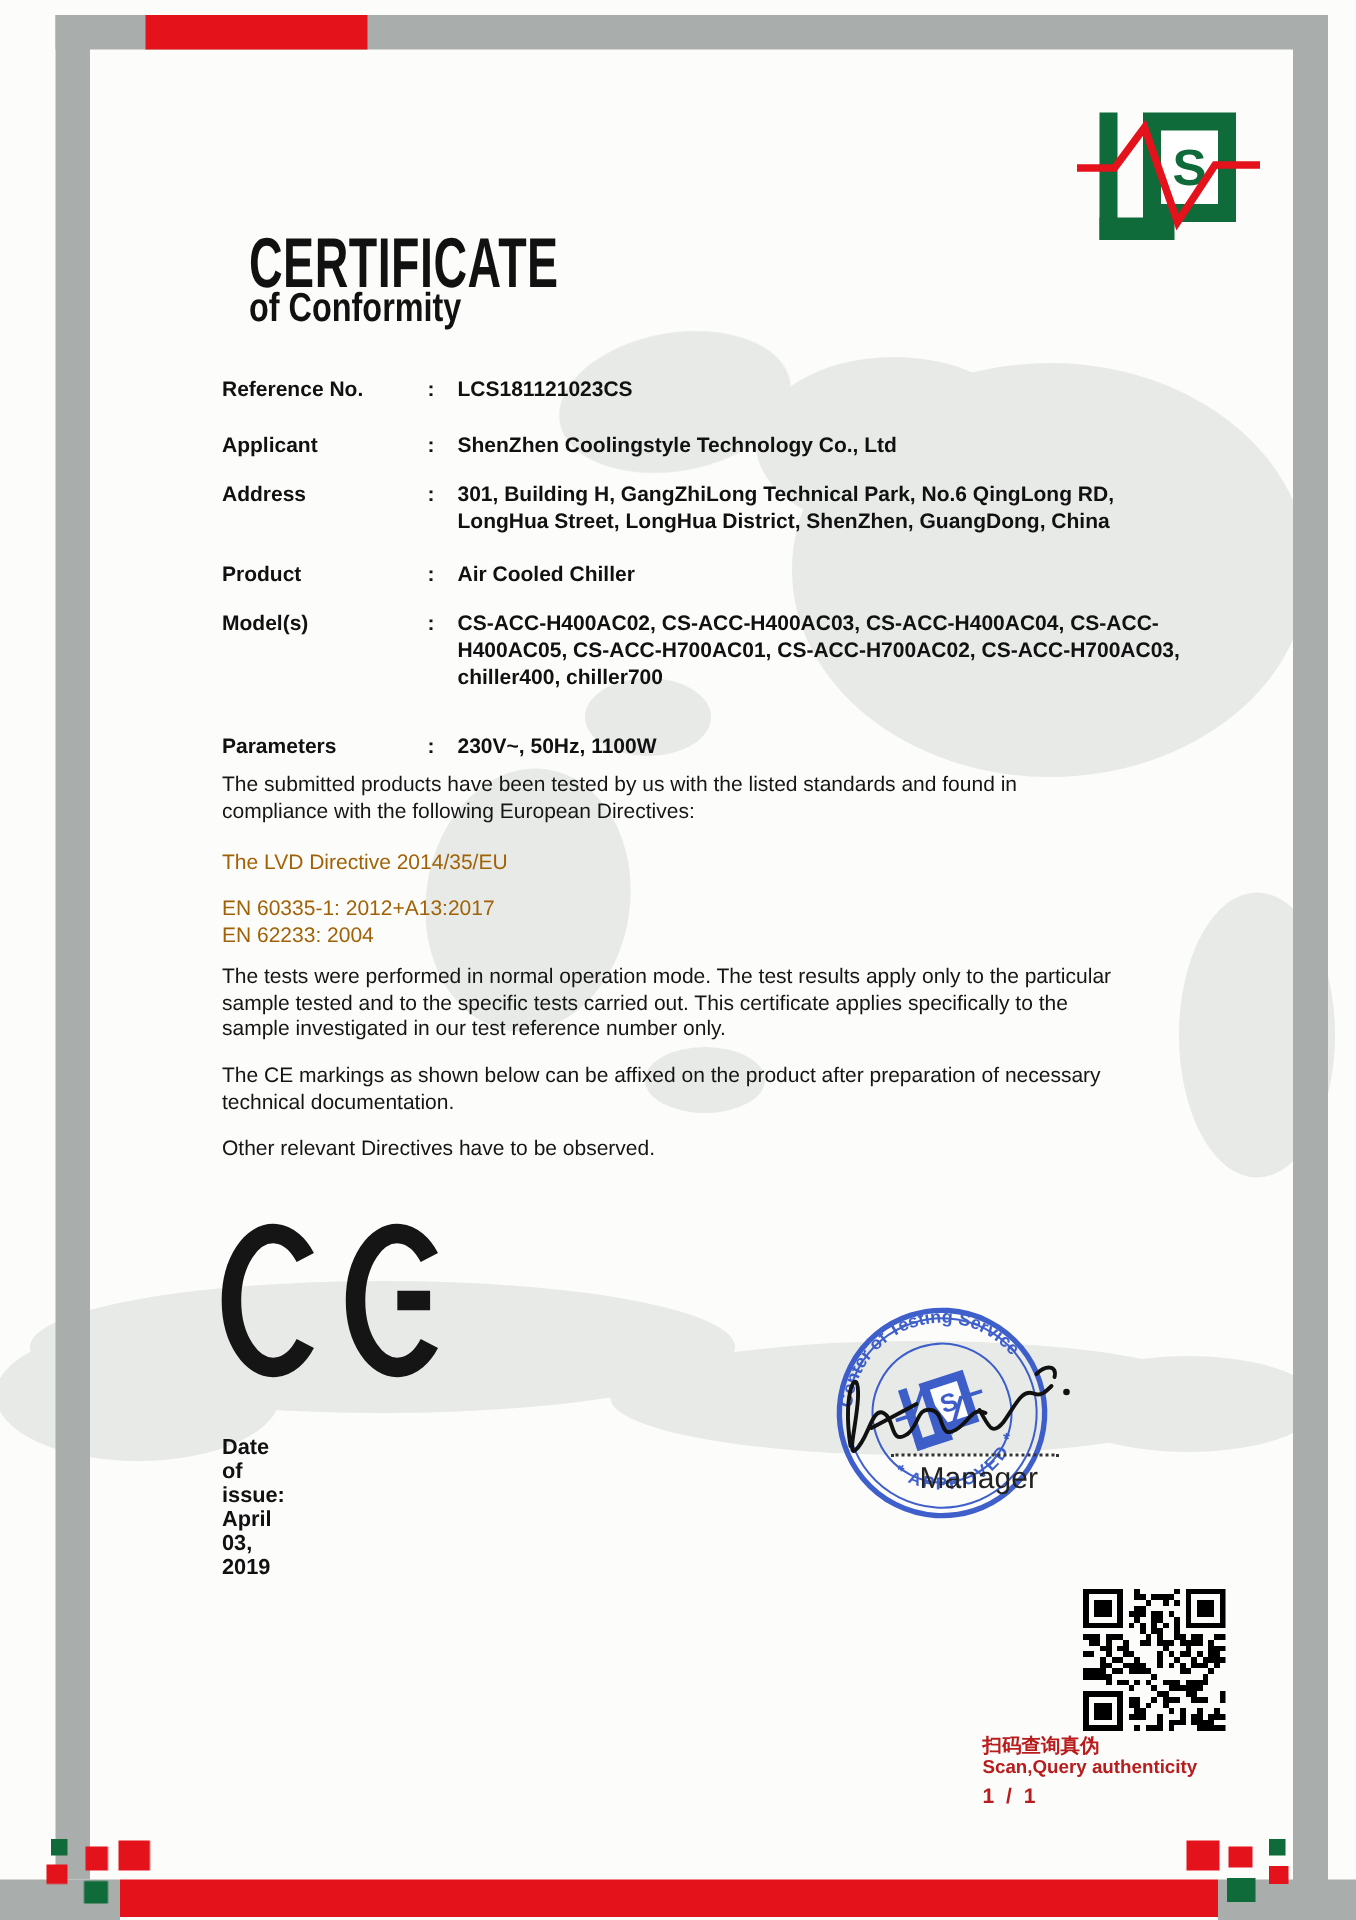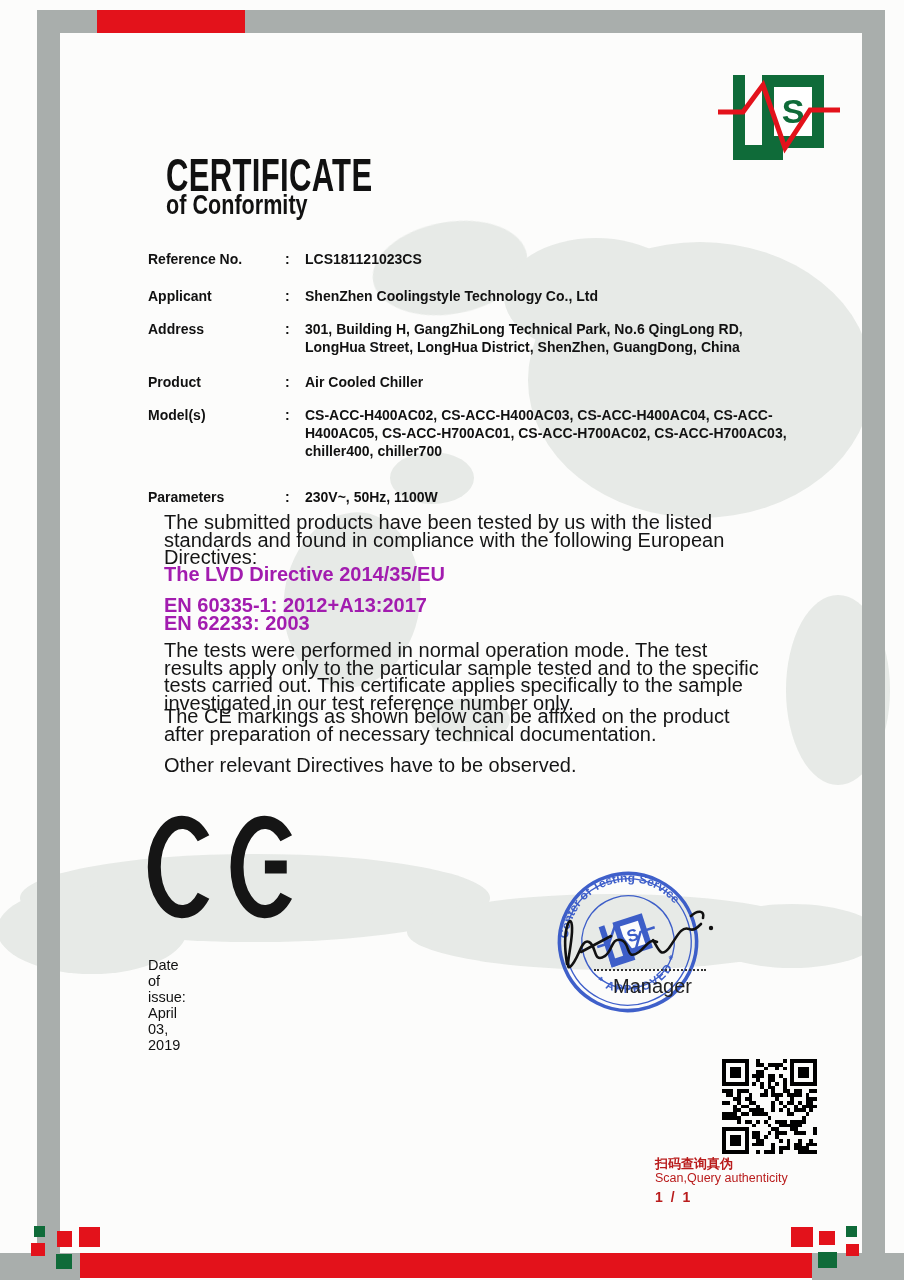--- a/index.html
+++ b/index.html
@@ -33,38 +33,38 @@
           transform:scaleX(.8);transform-origin:left top;white-space:nowrap;color:#111}
   .logo-svg{position:absolute;left:712px;top:68px;width:135px;height:100px}
 
   
   .row{position:absolute;left:148px;width:660px;font-size:14px;line-height:18px;font-weight:bold;color:#111}
   .flabel{position:absolute;left:0;white-space:nowrap}
   .fcolon{position:absolute;left:137px}
   .fvalue{position:absolute;left:157px;width:495px}
 
   
-  .para{position:absolute;left:164px;width:600px;font-size:20px;line-height:17.5px;color:#151515}
-  .bold{font-weight:bold;color:#a21caf}
+  .para{position:absolute;left:148px;width:600px;font-size:14px;line-height:17.5px;color:#151515}
+  .bold{font-weight:normal;color:#a16207}
 
   
   .ce-svg{position:absolute;left:145px;top:811px;width:158px;height:112px}
-  .date-line{position:absolute;left:148px;top:957px;font-size:14.5px;font-weight:normal;color:#111}
+  .date-line{position:absolute;left:148px;top:957px;font-size:14.5px;font-weight:bold;color:#111}
   .stamp-svg{position:absolute;left:548px;top:862px;width:160px;height:160px;opacity:.9}
   .sig-svg{position:absolute;left:553px;top:898px;width:172px;height:86px}
   .dotline{position:absolute;left:594px;top:957px;width:112px;height:14px;border-bottom:2px dotted #333}
   .manager{position:absolute;left:613px;top:975px;font-size:20px;color:#222}
 
   
   .footer-left{position:absolute;left:137px;top:1156px;font-size:11.8px;line-height:13.8px;color:#222;white-space:nowrap}
   .qr-box{position:absolute;left:722px;top:1059px;width:95px;height:95px}
   .qr-box svg{width:100%;height:100%;shape-rendering:crispEdges}
   .footer-right{position:absolute;left:655px;top:1156px;width:230px;text-align:left;color:#b91c1c}
   .cap-cn{font-size:13px;font-weight:bold;line-height:15px}
-  .cap-en{font-size:12.5px;font-weight:normal;line-height:15px}
+  .cap-en{font-size:12.5px;font-weight:bold;line-height:15px}
   .page-num{font-size:14px;font-weight:bold;margin-top:3px;letter-spacing:2px}
 </style>
 </head>
 <body>
 
 <div class="canvas">
 
   <svg class="watermark" width="904" height="1280">
     <g fill="var(--watermark)" opacity="0.75">
       <ellipse cx="450" cy="268" rx="78" ry="46" transform="rotate(-10 450 268)"></ellipse>
@@ -143,21 +143,21 @@
     </div>
     <div class="row" style="top:488px">
       <span class="flabel">Parameters</span>
       <span class="fcolon">:</span>
       <span class="fvalue">230V~, 50Hz, 1100W</span>
     </div>
 
     <div class="para" style="top:514px">The submitted products have been tested by us with the listed standards and found in compliance with the following European Directives:</div>
     <div class="para bold" style="top:566px">The LVD Directive 2014/35/EU</div>
     <div class="para bold" style="top:597px">EN 60335-1: 2012+A13:2017</div>
-    <div class="para bold" style="top:615px">EN 62233: 2003</div>
+    <div class="para bold" style="top:615px">EN 62233: 2004</div>
     <div class="para" style="top:642px">The tests were performed in normal operation mode. The test results apply only to the particular sample tested and to the specific tests carried out. This certificate applies specifically to the sample investigated in our test reference number only.</div>
     <div class="para" style="top:708px">The CE markings as shown below can be affixed on the product after preparation of necessary technical documentation.</div>
     <div class="para" style="top:757px">Other relevant Directives have to be observed.</div>
 
     <svg class="ce-svg" viewBox="0 0 170 110">
       <g fill="none" stroke="#151515" stroke-width="14">
         <path d="M 62.98 24.15 A 30 48 0 1 0 62.98 85.85"></path>
         <path d="M 151.98 24.15 A 30 48 0 1 0 151.98 85.85"></path>
         <path d="M 129 55 H 152.5"></path>
       </g>

